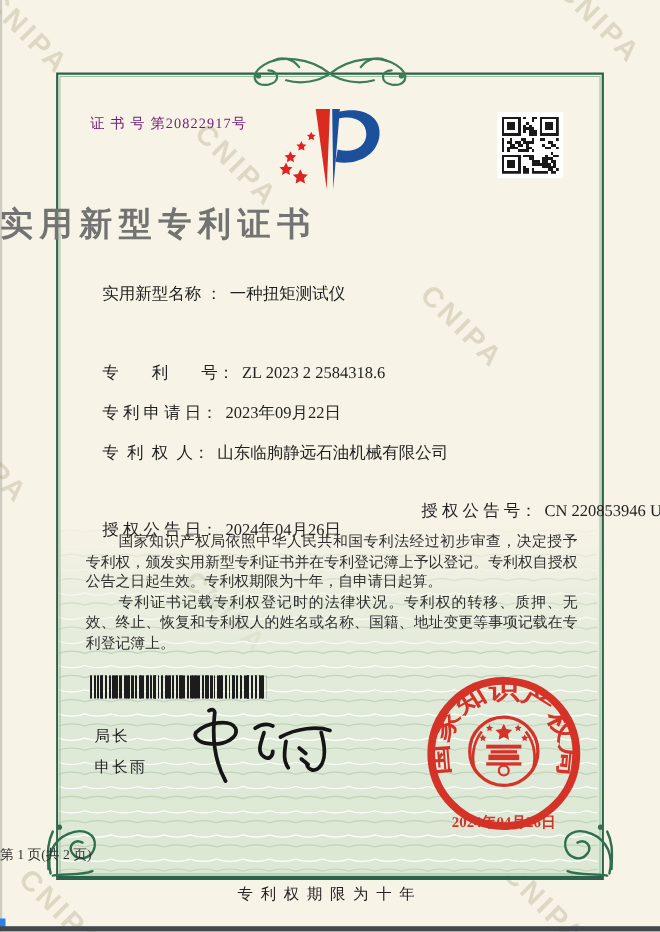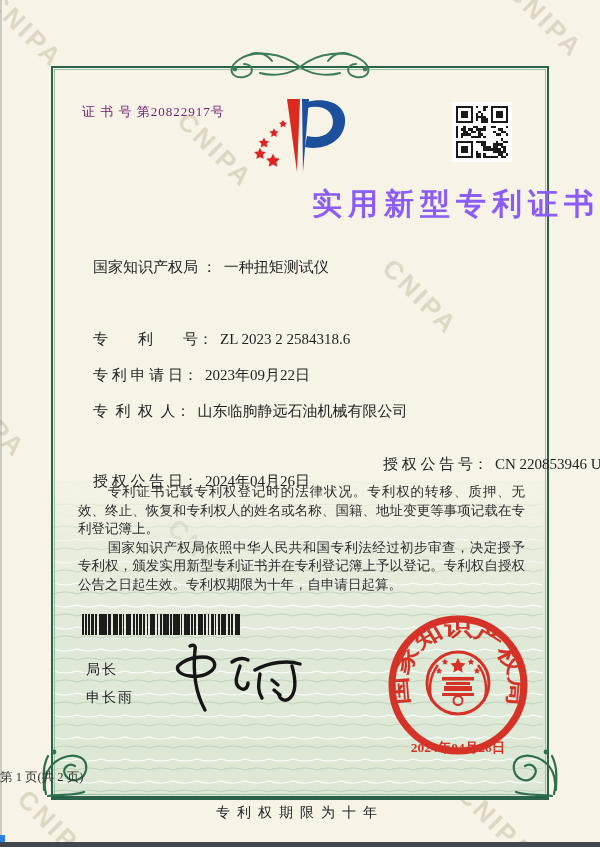--- a/index.html
+++ b/index.html
@@ -16,22 +16,22 @@
      background:linear-gradient(180deg,rgba(222,233,215,0) 0%,rgba(222,233,215,.55) 22%,#dfe9d8 55%,#dce8d4 100%);}
   .greenzone svg{position:absolute;inset:0;}
   .flourish-top{position:absolute;left:212px;top:46px;}
   .fl-bl{position:absolute;left:40px;top:742px;}
   .fl-br{position:absolute;left:502px;top:742px;}
   
   .certno{position:absolute;left:82px;top:103px;font-size:13px;letter-spacing:1px;color:#701a75;}
   .logo{position:absolute;left:253px;top:93px;}
   .qrbox{position:absolute;left:452px;top:102px;width:60px;height:60px;background:#fff;}
   .qrbox svg{position:absolute;left:4px;top:4px;}
-  .title{position:absolute;left:0;top:184px;width:100%;text-align:right;
-         font-size:30px;font-weight:700;letter-spacing:6px;color:#8b5cf6;}
+  .title{position:absolute;left:0;top:184px;width:100%;text-align:left;
+         font-size:30px;font-weight:700;letter-spacing:6px;color:#737373;}
   
   .row{position:absolute;left:78px;font-size:15px;white-space:pre;color:#1f1f1f;}
   .row .lab{white-space:pre;}
   .row .val{margin-left:7px;}
   .grant-right{position:absolute;left:305px;top:0;white-space:pre;}
   
   .paras{position:absolute;left:78px;top:483px;width:447px;font-size:13.5px;line-height:18.6px;
          text-align:justify;color:#2e2e2e;}
   .paras p{margin:0;text-indent:2.2em;}
   
@@ -284,39 +284,39 @@
         <rect x="15" y="20" width="1" height="1" fill="#1a1a1a"></rect>
         <rect x="16" y="20" width="1" height="1" fill="#1a1a1a"></rect>
         <rect x="18" y="20" width="1" height="1" fill="#1a1a1a"></rect>
         <rect x="19" y="20" width="1" height="1" fill="#1a1a1a"></rect>
       </svg>
   </div>
 
   <div class="title">实用新型专利证书</div>
 
   <div class="row" style="top:241px">
-    <span class="lab">国家知识产权局 ：</span><span class="val">一种扭矩测试仪</span>
+    <span class="lab">实用新型名称 ：</span><span class="val">一种扭矩测试仪</span>
   </div>
   <div class="row" style="top:313px">
     <span class="lab">专　　利　　号：</span><span class="val">ZL 2023 2 2584318.6</span>
   </div>
   <div class="row" style="top:349px">
     <span class="lab">专 利 申 请 日：</span><span class="val">2023年09月22日</span>
   </div>
   <div class="row" style="top:385px">
     <span class="lab">专  利  权  人：</span><span class="val">山东临朐静远石油机械有限公司</span>
   </div>
   <div class="row" style="top:455px;width:460px">
     <span class="lab">授 权 公 告 日：</span><span class="val">2024年04月26日</span>
     <span class="grant-right"><span class="lab">授 权 公 告 号：</span><span class="val">CN 220853946 U</span></span>
   </div>
 
   <div class="paras">
+    <p>国家知识产权局依照中华人民共和国专利法经过初步审查，决定授予专利权，颁发实用新型专利证书并在专利登记簿上予以登记。专利权自授权公告之日起生效。专利权期限为十年，自申请日起算。</p>
     <p>专利证书记载专利权登记时的法律状况。专利权的转移、质押、无效、终止、恢复和专利权人的姓名或名称、国籍、地址变更等事项记载在专利登记簿上。</p>
-    <p>国家知识产权局依照中华人民共和国专利法经过初步审查，决定授予专利权，颁发实用新型专利证书并在专利登记簿上予以登记。专利权自授权公告之日起生效。专利权期限为十年，自申请日起算。</p>
   </div>
 
   <div class="barcode"></div>
 
   <div class="signer" style="top:661px">局长</div>
   <div class="signer" style="top:689px">申长雨</div>
 
   <svg class="sig" width="160" height="95" viewBox="0 0 160 95">
     <g fill="none" stroke="#151515" stroke-width="3.4" stroke-linecap="round" stroke-linejoin="round">
       <path d="M30 16 C34 14 36 16 35 20 C33 40 35 62 45 80"></path>

